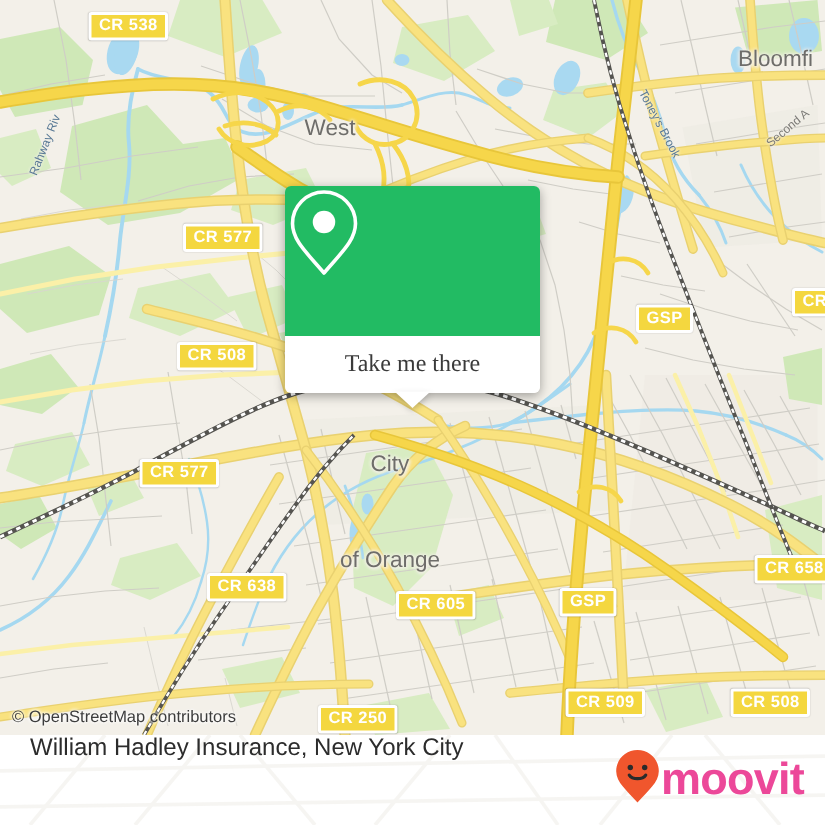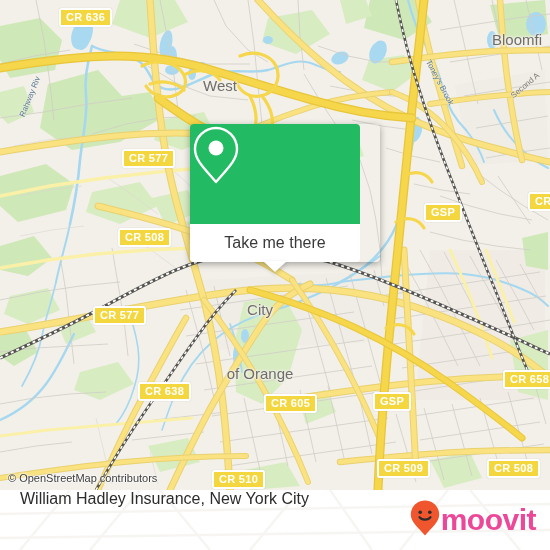--- a/index.html
+++ b/index.html
@@ -75,25 +75,26 @@
     padding: 1px 5px 2px 5px;
     line-height: 12px;
     white-space: nowrap;
     box-shadow: 0 0 1px rgba(0,0,0,.25);
   }
 
   
   #card {
     position: absolute;
     left: 190px; top: 124px;
-    width: 190px; height: 138px;
+    width: 170px; height: 138px;
     border-radius: 4px;
     box-shadow: 0 2px 7px rgba(0,0,0,.35);
     overflow: visible;
     z-index: 40;
+    font-family: Liberation Serif, serif;
   }
   #card-green {
     position: absolute; left: 0; top: 0;
     width: 170px; height: 100px;
     background: #22bb63;
     border-radius: 4px 4px 0 0;
     display: flex; align-items: center; justify-content: center;
   }
   #card-foot {
     position: absolute; left: 0; top: 100px;
@@ -446,26 +447,26 @@
     <div class="maplabel" style="left:210px; top:270px; width:100px;">
       <div>City</div>
       
       <div>of Orange</div>
     </div>
 
     <div class="riverlabel" style="left:22px; top:112px; transform: rotate(-68deg); transform-origin: left center;">Rahway Riv</div>
     <div class="riverlabel" style="left:428px; top:56px; transform: rotate(62deg); transform-origin: left center;">Toney's Brook</div>
     <div class="streetlabel" style="left:512px; top:92px; transform: rotate(-40deg); transform-origin: left center;">Second A</div>
 
-    <div class="shield" style="left:59px;  top:8px;">CR 636</div>
+    <div class="shield" style="left:59px;  top:8px;">CR 538</div>
     <div class="shield" style="left:122px; top:149px;">CR 577</div>
     <div class="shield" style="left:118px; top:228px;">CR 508</div>
     <div class="shield" style="left:93px;  top:306px;">CR 577</div>
     <div class="shield" style="left:138px; top:382px;">CR 638</div>
-    <div class="shield" style="left:212px; top:470px;">CR 510</div>
+    <div class="shield" style="left:212px; top:470px;">CR 250</div>
     <div class="shield" style="left:264px; top:394px;">CR 605</div>
     <div class="shield" style="left:424px; top:203px;">GSP</div>
     <div class="shield" style="left:528px; top:192px;">CR</div>
     <div class="shield" style="left:373px; top:392px;">GSP</div>
     <div class="shield" style="left:377px; top:459px;">CR 509</div>
     <div class="shield" style="left:503px; top:370px;">CR 658</div>
     <div class="shield" style="left:487px; top:459px;">CR 508</div>
 
     <div id="card">
       <div id="card-green">

